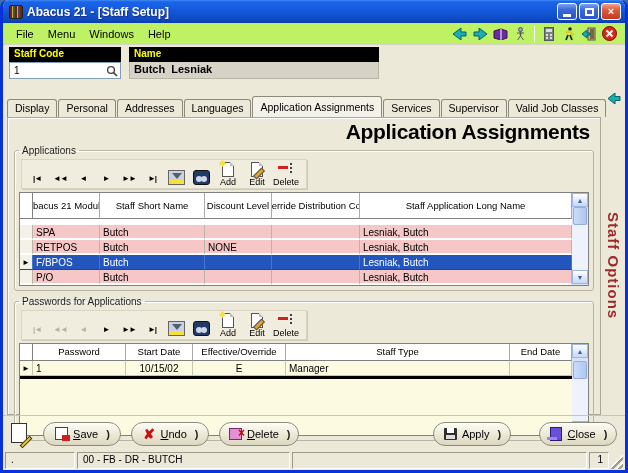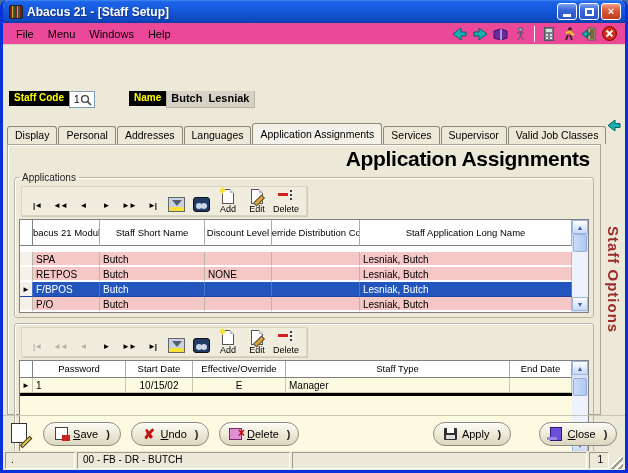--- a/index.html
+++ b/index.html
@@ -18,30 +18,30 @@
   .title-text { color:#fff; font-weight:bold; font-size:12px; text-shadow:1px 1px 1px #1a2f7a; flex:1; }
   .winbtns { display:flex; gap:2px; }
   .winbtn { width:20px; height:17px; border-radius:3px; border:1px solid #fff; display:flex; align-items:center;
     justify-content:center; color:#fff; font-weight:bold; font-size:11px; line-height:1;
     background:linear-gradient(180deg,#7DA1EE 0%,#3A66D8 40%,#2B55C4 100%); }
   .winbtn.close { background:linear-gradient(180deg,#F2A08A 0%,#DD5B3B 40%,#C23A1F 100%); }
   .winbtn .minbar { width:8px; height:3px; background:#fff; margin-top:8px; }
   .winbtn .maxbox { width:9px; height:8px; border:2px solid #fff; }
 
   
-  .menubar { height:22px; flex:0 0 22px; display:flex; align-items:center; padding:0 6px; background:#ec4899;
+  .menubar { height:22px; flex:0 0 22px; display:flex; align-items:center; padding:0 6px; background:#bef264;
     border-bottom:1px solid #D8D4C4;text-align:center; }
   .menu-item { padding:2px 7px; font-size:11px; color:#000; }
   .menubar-spacer { flex:1; }
   .mtool { width:20px; height:18px; display:flex; align-items:center; justify-content:center; }
   .msep { width:1px; height:16px; background:#B9B5A4; margin:0 4px; border-right:1px solid #fff; }
 
   
   .fields-row { flex:0 0 36px; display:flex; align-items:flex-start; padding:2px 0 0 6px; gap:8px; }
-  .field-block { display:flex; flex-direction:row;margin-top:44px; }
+  .field-block { display:flex; flex-direction:column; }
   .label-bar { background:#000; color:#FFFF00; font-weight:bold; font-size:10px; padding:1px 5px; height:15px; }
   .staff-code-block { width:112px; }
   .name-block { width:250px; }
   .lookup-input { height:17px; background:#fff; border:1px solid #7F9DB9; display:flex; align-items:center; padding:0 2px 0 4px; font-size:10px; }
   .lookup-input .val { flex:1; }
   .value-bar { height:17px; background:#D6D2C6; border:1px solid #B9B5A4; border-top:none; font-weight:bold;
     font-size:11px; padding:1px 4px; white-space:pre; }
 
   
   .tabs-row { flex:0 0 21px; display:flex; align-items:flex-end; padding:0 4px; position:relative; }
@@ -375,20 +375,21 @@
             <div class="gc c-over"></div>
             <div class="gc c-long">Lesniak, Butch</div>
             <div class="sb-col">
                 <div class="sb-btn">▼</div>
               </div>
           </div>
         </div>
       </fieldset>
 
       <fieldset>
+        <legend>Passwords for Applications</legend>
         <div class="grid-toolbar">
           <span class="nav-btn disabled">|◄</span>
           <span class="nav-btn disabled">◄◄</span>
           <span class="nav-btn disabled">◄</span>
           <span class="nav-btn">►</span>
           <span class="nav-btn">►►</span>
           <span class="nav-btn">►|</span>
           <span class="tool-ico">
               <span class="ic-filter"></span>
             </span>

